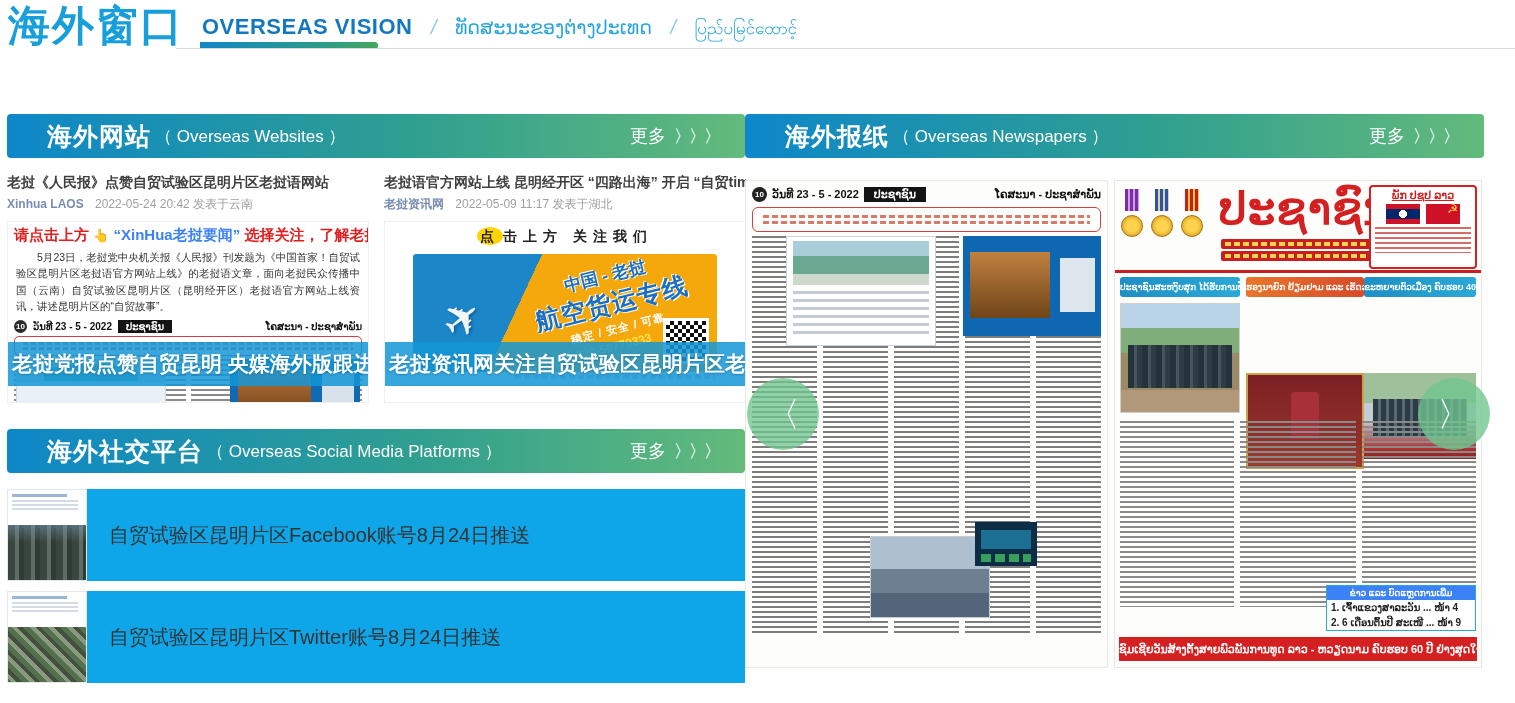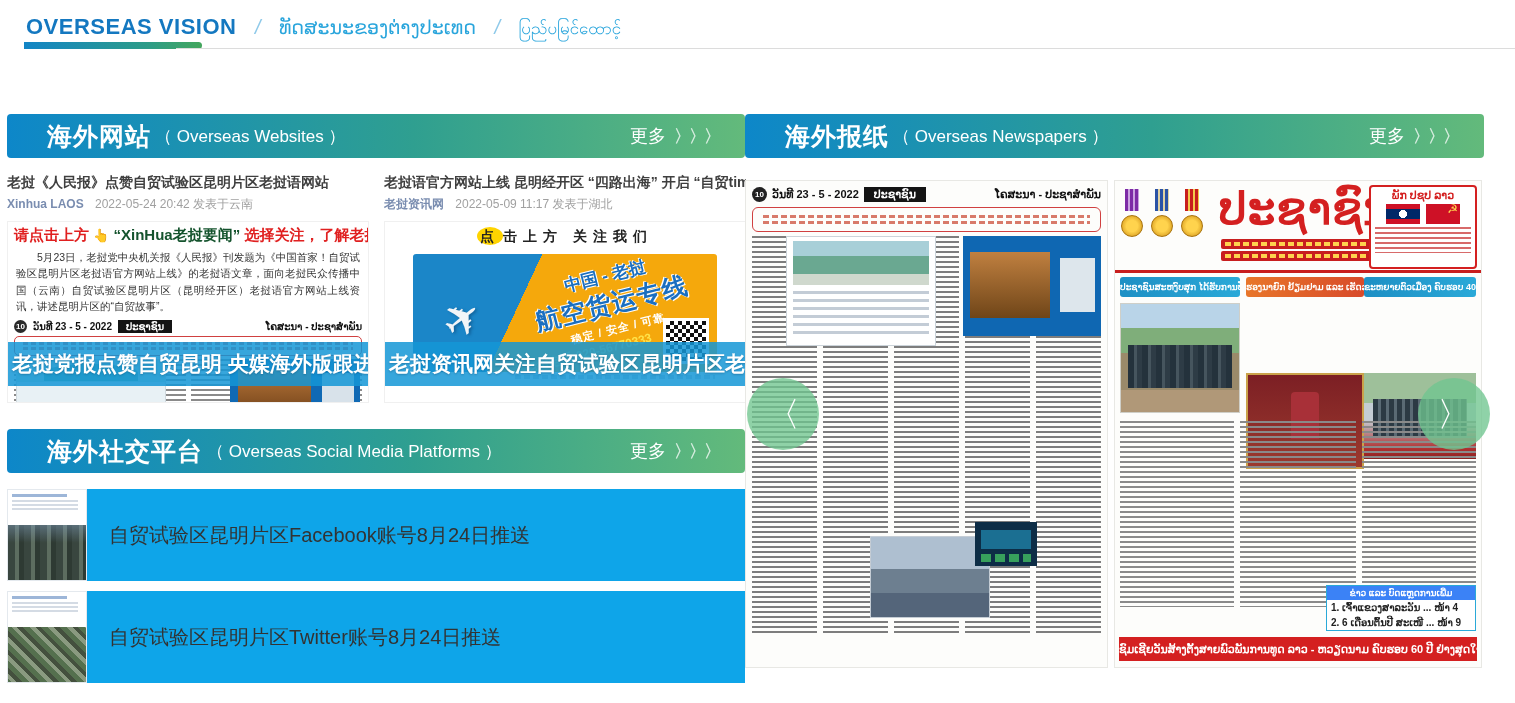--- a/index.html
+++ b/index.html
@@ -40,21 +40,21 @@
   .card-meta  { font-size:12px; color:#a0a0a0; margin-top:4px; white-space:nowrap; overflow:hidden; }
   .card-meta .src { color:#7a8db0; font-weight:bold; margin-right:8px; }
   .card-img { position:relative; margin-top:8px; height:182px; background:#fff; overflow:hidden; border:1px solid #f0f0f0; }
   .caption { position:absolute; left:0; right:0; bottom:16px; height:44px; line-height:44px;
              background:rgba(20,150,214,0.85); color:#fff; font-size:21px; font-weight:bold;
              padding:0 4px; white-space:nowrap; overflow:hidden; text-shadow:0 1px 2px rgba(0,60,100,.35); }
 
   
   .c1-banner { padding:4px 6px 0 6px; font-size:15px; font-weight:bold; color:#e02020; white-space:nowrap; overflow:hidden; }
   .c1-banner .hand { color:#f5a80c; font-size:13px; }
-  .c1-banner .dark { color:#14532d; }
+  .c1-banner .dark { color:#3b82f6; }
   .c1-body { padding:4px 8px; font-size:10.5px; color:#333; line-height:1.55; text-align:justify; text-indent:2em; }
   .mini-head { display:flex; align-items:center; gap:6px; padding:2px 6px; font-size:10px; font-weight:bold; color:#111; white-space:nowrap; overflow:hidden; }
   .mini-head .dot { width:13px; height:13px; border-radius:50%; background:#2a2a2a; color:#fff; font-size:8px; text-align:center; line-height:13px; flex:none; }
   .mini-head .name-box { background:#141414; color:#fff; padding:1px 8px; }
   .mini-head .right { margin-left:auto; }
   .mini-notice { margin:1px 6px; border:1px solid #d04040; border-radius:5px; padding:3px 8px; }
   .mini-notice .rline { height:3px; margin:2px 0; background:repeating-linear-gradient(90deg,#d86a6a 0 5px,transparent 5px 8px); }
   .c1-cols { position:relative; display:flex; gap:5px; padding:2px 6px; height:70px; }
   .c1-col { flex:1; background:repeating-linear-gradient(#8a8a8a 0 2px,transparent 2px 5px); }
   .c1-ph1 { position:absolute; left:8px; top:2px; width:150px; height:52px;
@@ -131,21 +131,21 @@
   .medal .disc { width:22px; height:22px; border-radius:50%; margin-top:4px; background:radial-gradient(#ffd34d 40%,#c8880f); border:1px solid #a9730c; }
   .m1 .ribbon { background:repeating-linear-gradient(90deg,#7d2ba6 0 3px,#caa2e0 3px 5px); }
   .m2 .ribbon { background:repeating-linear-gradient(90deg,#2b53a6 0 3px,#e0d2a2 3px 5px); }
   .m3 .ribbon { background:repeating-linear-gradient(90deg,#c81e1e 0 3px,#f2c94c 3px 5px); }
   .fp-title { position:absolute; left:104px; top:2px; font-size:44px; font-weight:900; color:#d42020; letter-spacing:1px; white-space:nowrap; }
   .fp-substrip { position:absolute; left:106px; top:56px; width:150px; }
   .fp-substrip .chip { height:10px; margin:2px 0; background:#c81e1e; border-radius:2px; position:relative; }
   .fp-substrip .chip::after { content:""; position:absolute; left:4px; top:3px; right:4px; height:4px;
         background:repeating-linear-gradient(90deg,#ffd34d 0 6px,transparent 6px 9px); }
   .fp-partybox { position:absolute; right:4px; top:4px; width:108px; height:84px; border:2px solid #d42020; border-radius:4px; padding:2px 4px; background:#fff; }
-  .fp-party-title { font-size:11px; font-weight:900; color:#d42020; text-align:center; white-space:nowrap; overflow:hidden; }
+  .fp-party-title { font-size:11px; font-weight:900; color:#d42020; text-align:center; white-space:nowrap; overflow:hidden;text-decoration:underline; }
   .fp-flags { display:flex; justify-content:center; gap:6px; margin-top:2px; }
   .flag-laos { width:34px; height:20px; background:
       radial-gradient(circle at 50% 50%, #fff 0 4px, transparent 4px),
       linear-gradient(#ce1126 0 25%, #002868 25% 75%, #ce1126 75%); }
   .flag-party { width:34px; height:20px; background:#ce1126; position:relative; }
   .flag-party::after { content:"☭"; position:absolute; right:2px; top:-2px; color:#ffd34d; font-size:12px; }
   .fp-party-lines { margin-top:3px; height:26px;
       background:repeating-linear-gradient(#d86a6a 0 2px,transparent 2px 5px); }
   .fp-body { position:relative; height:330px; margin:4px 5px; }
   .fp-headline { position:absolute; height:20px; border-radius:3px; color:#fff; font-size:9px; font-weight:bold;
@@ -177,20 +177,21 @@
            background:rgba(111,197,143,0.78); color:#fff; font-size:34px; cursor:pointer; z-index:5;
            display:flex; align-items:center; justify-content:center; line-height:1; }
   .arrow-left  { left:2px; }
   .arrow-right { right:-6px; }
 </style>
 </head>
 <body>
 
 <div class="header-wrap">
   <header class="site-header">
+    <div class="logo">海外窗口</div>
     <nav class="main-nav">
       <span class="nav-en">OVERSEAS VISION</span>
       <span class="nav-sep">/</span>
       <span class="nav-lo">ທັດສະນະຂອງຕ່າງປະເທດ</span>
       <span class="nav-sep">/</span>
       <span class="nav-my">ပြည်ပမြင်ထောင့်</span>
       <div class="nav-underline"></div>
     </nav>
   </header>
   <div class="header-divider"></div>

